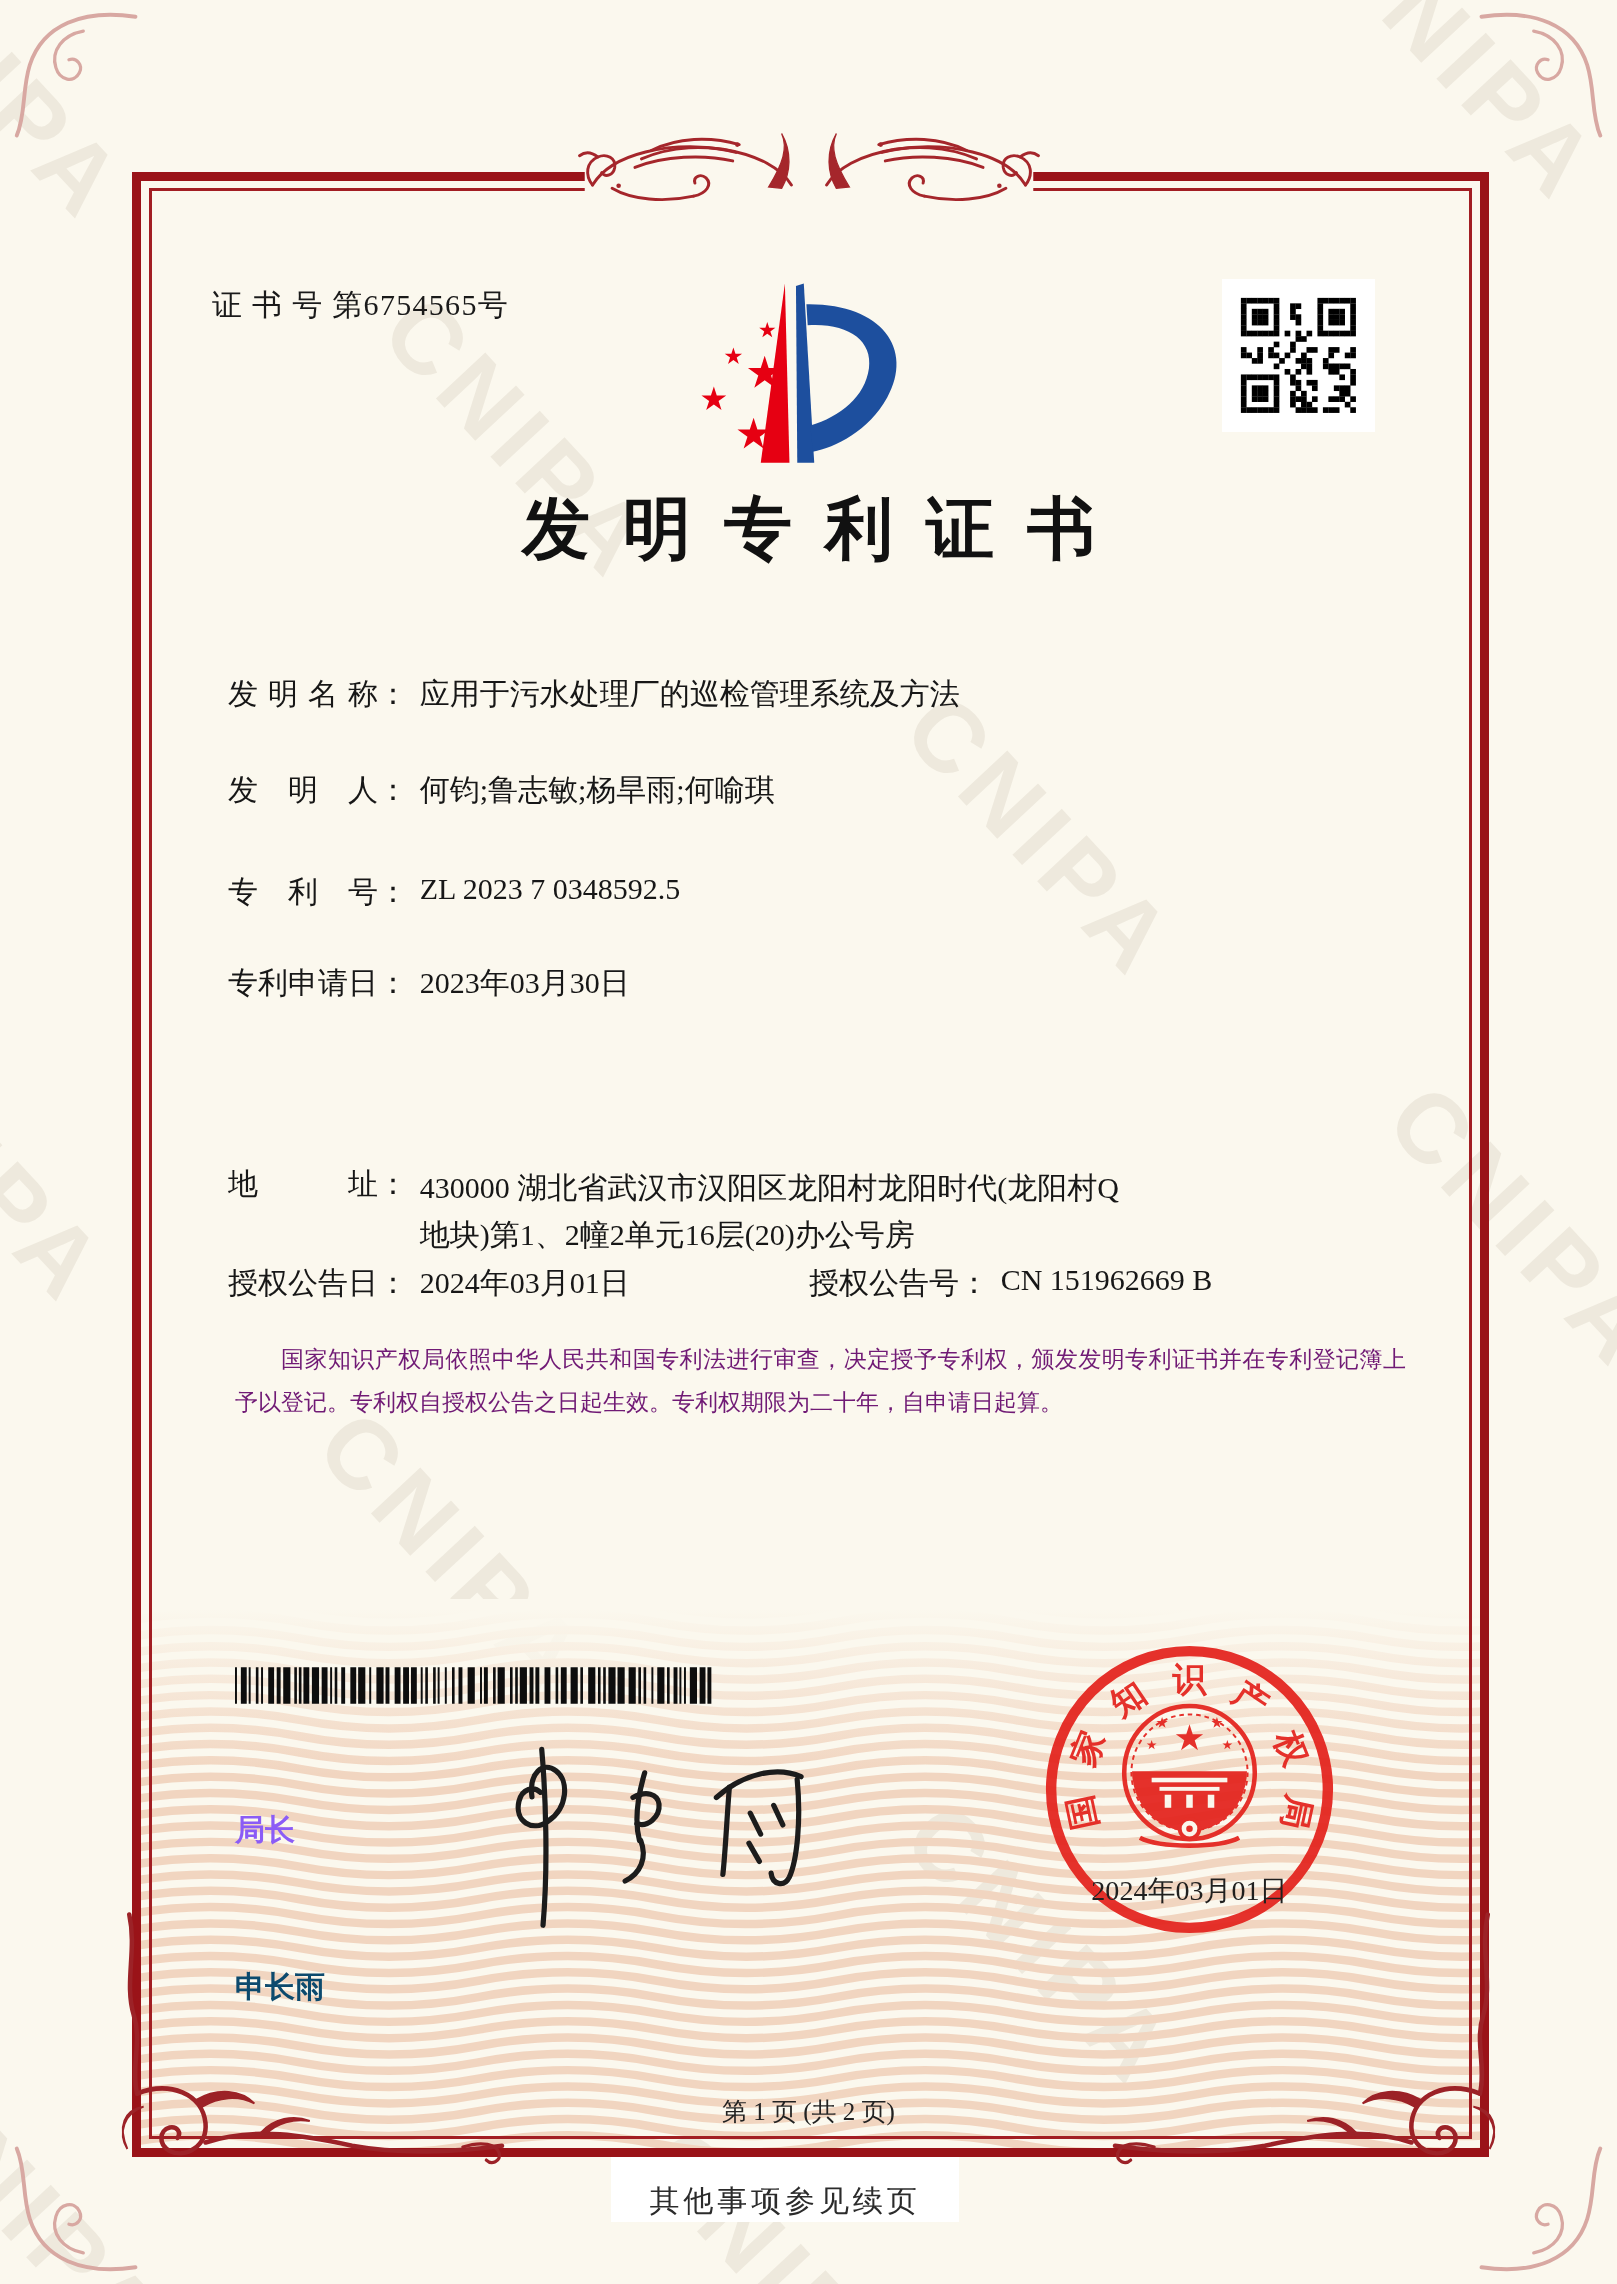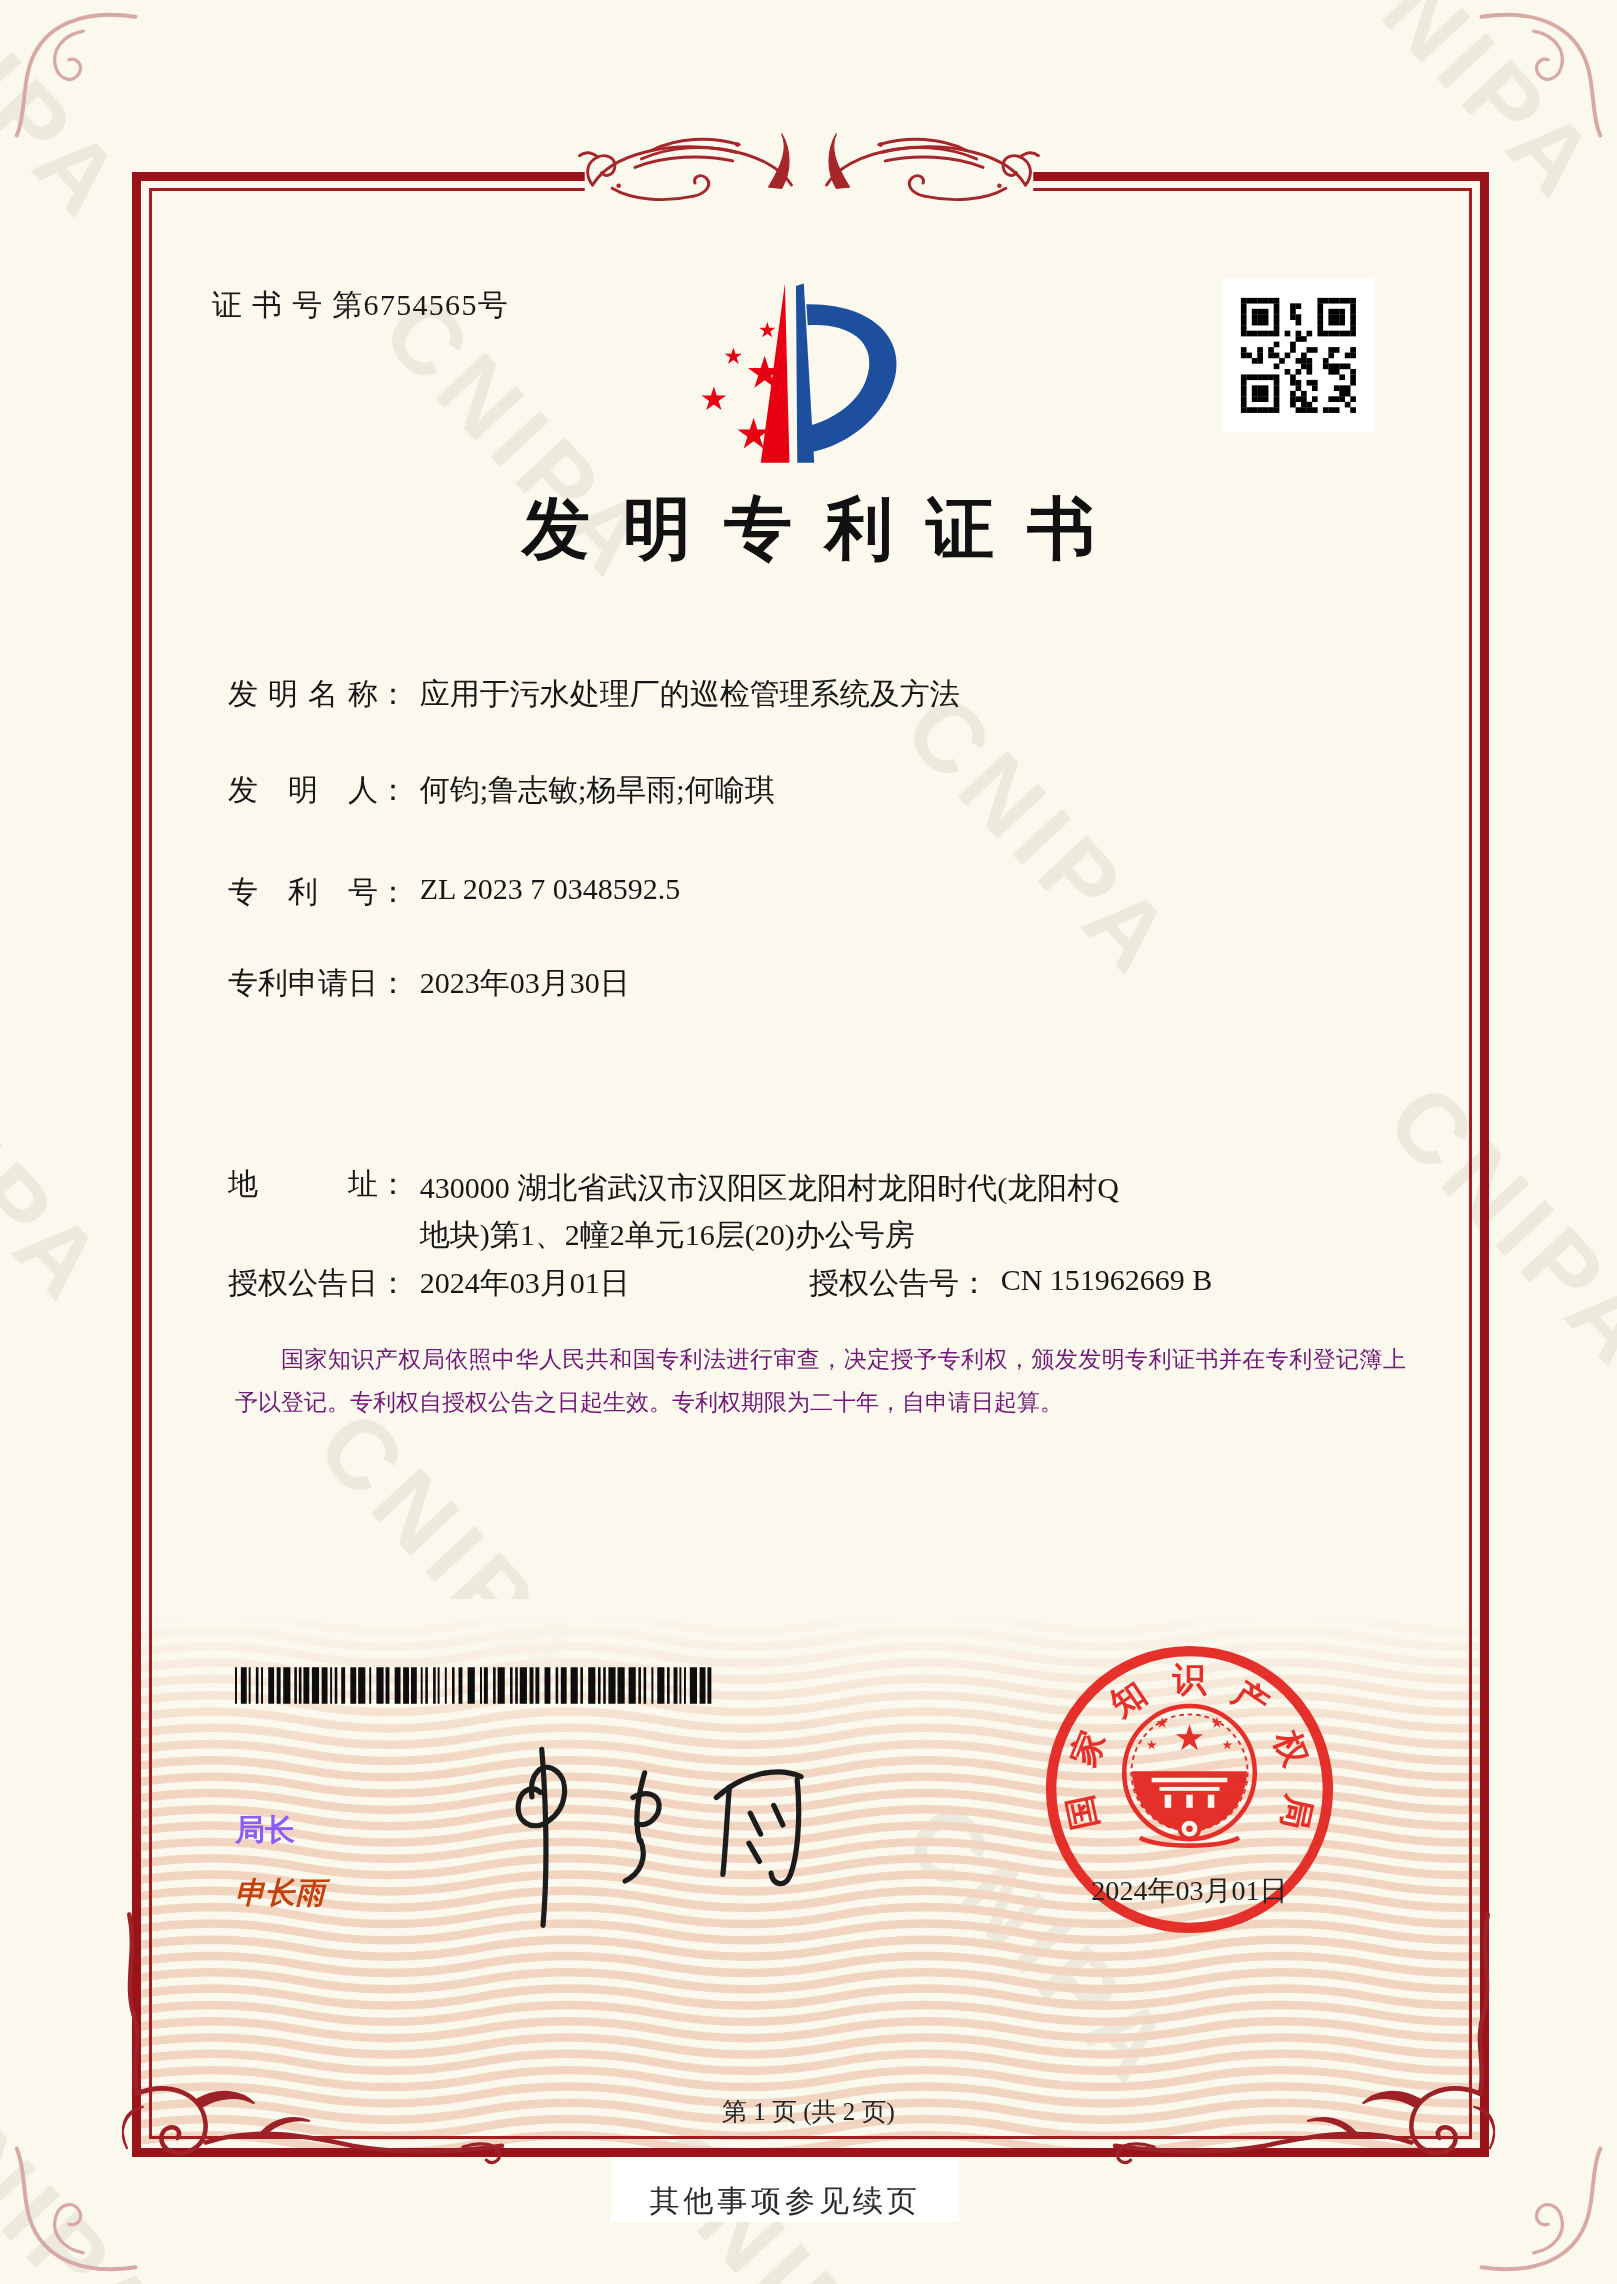--- a/index.html
+++ b/index.html
@@ -37,22 +37,22 @@
 
   .waves-wrap{left:134px;top:1599px;width:1350px;height:549px;overflow:hidden;}
   .waves-fade{left:134px;top:1599px;width:1350px;height:176px;
               background:linear-gradient(180deg,#fbf8ee 6%,rgba(251,248,238,0));}
 
   .barcode{left:235px;top:1667px;width:477px;height:37px;}
   .qr-box{left:1222px;top:279px;width:153px;height:153px;background:#fff;}
 
   .director-label{left:235px;top:1810px;font-family:"Liberation Sans","DejaVu Sans",sans-serif;
                   font-weight:700;font-size:30px;color:#8b5cf6;}
-  .director-name{left:235px;top:1873px;font-family:"Liberation Sans","DejaVu Sans",sans-serif;
-                 font-weight:700;font-size:30px;color:#c2410c;font-style:italic;}
+  .director-name{left:235px;top:1967px;font-family:"Liberation Sans","DejaVu Sans",sans-serif;
+                 font-weight:700;font-size:30px;color:#0c4a6e;}
 
   .page-info{left:0;right:0;top:2095px;text-align:center;font-size:25px;color:#222;}
 
   .cont-box{left:611px;top:2157px;width:348px;height:65px;background:#ffffff;
             display:flex;align-items:flex-end;justify-content:center;}
   .cont-note{font-size:30px;color:#2b2b2b;letter-spacing:3.9px;}
 
   svg{display:block;}
 </style>
 </head>

